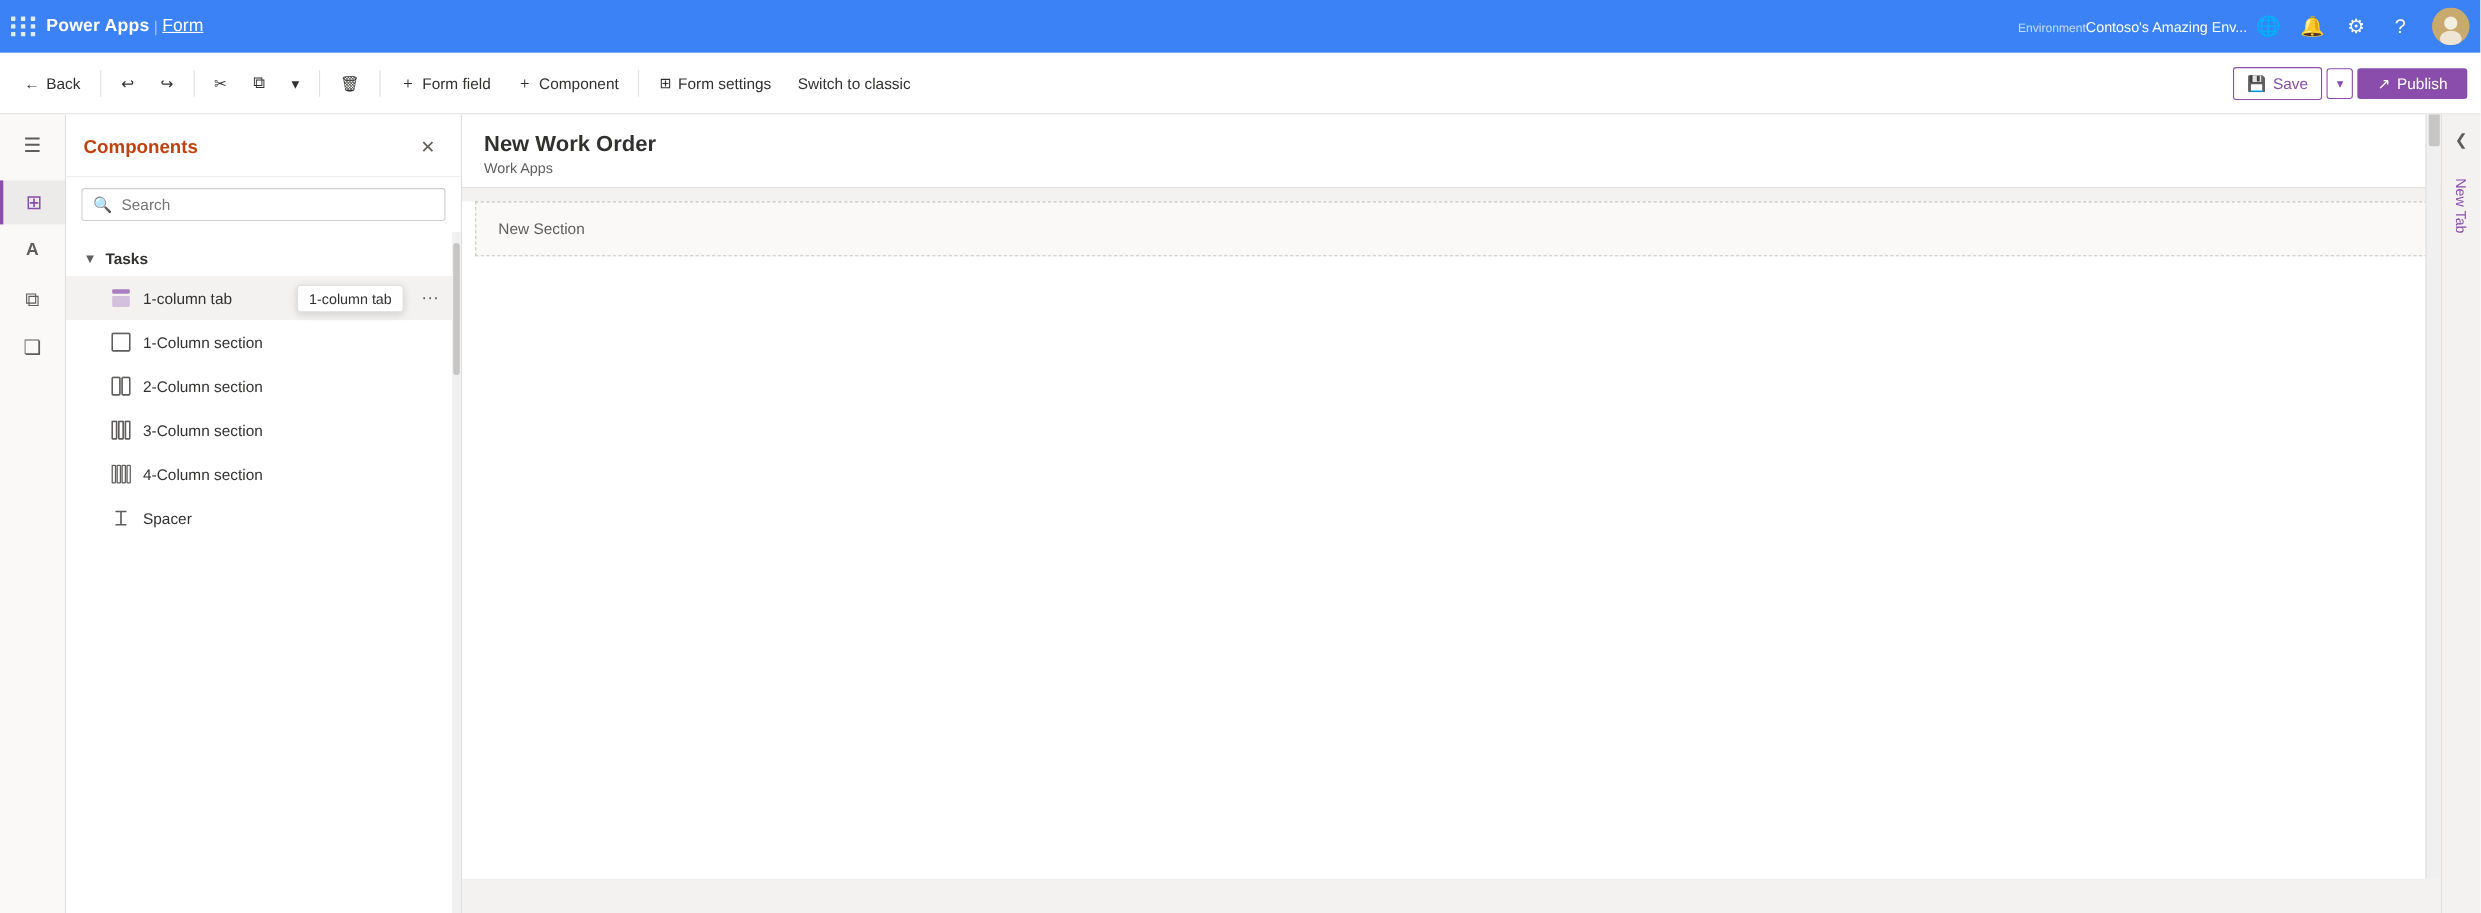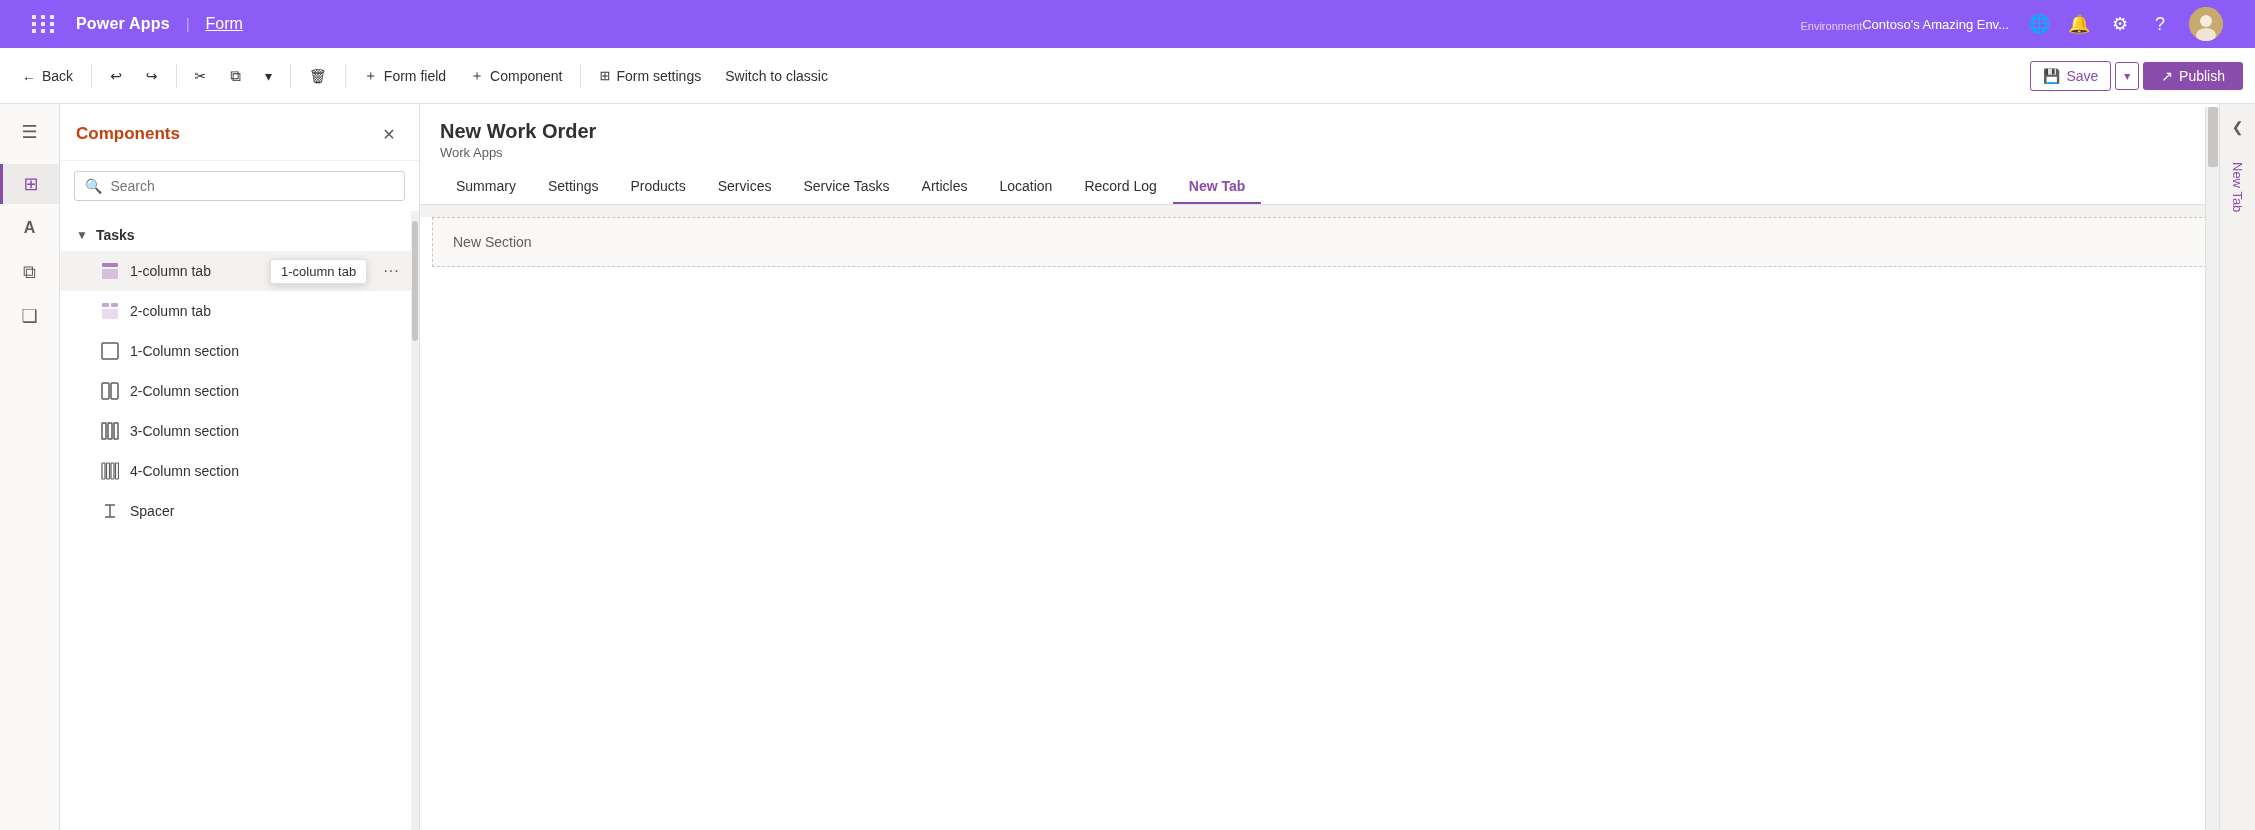--- a/index.html
+++ b/index.html
@@ -1,25 +1,25 @@
 <!DOCTYPE html>
 <html><head>
   <meta charset="utf-8">
   <style>
     * { box-sizing: border-box; margin: 0; padding: 0; }
     body { font-family: 'Segoe UI', sans-serif; font-size: 14px; background: #f3f2f1; overflow: hidden; width: 2255px; height: 830px; }
 
     
     .top-bar {
       height: 48px;
-      background: #8b5cf6;
+      background: #3b82f6;
       display: flex;
       align-items: center;
-      padding: 0 32px;
-      gap: 12px;
+      padding: 0 10px;
+      gap: 0;
       color: white;
     }
     .top-bar-dots { display: grid; grid-template-columns: repeat(3,6px); gap: 3px; margin-right: 8px; }
     .top-bar-appname { font-size: 16px; font-weight: 600; letter-spacing: 0.2px; }
     .top-bar-sep { color: rgba(255,255,255,0.5); margin: 0 4px; font-weight: 300; }
     .top-bar-formname { font-size: 16px; font-weight: 400; text-decoration: underline; }
     .top-bar-spacer { flex: 1; }
     .top-bar-env { display: flex; flex-direction: row; align-items: flex-end; margin-right: 8px; font-size: 11px; }
     .top-bar-env-label { color: rgba(255,255,255,0.7); font-size: 11px; }
     .top-bar-env-name { font-size: 13px; font-weight: 500; }
@@ -356,31 +356,20 @@
             <svg width="18" height="18" viewBox="0 0 18 18" fill="none">
               <rect x="1" y="1" width="16" height="4" rx="1" fill="#8a4dac" opacity="0.7"></rect>
               <rect x="1" y="7" width="16" height="10" rx="1" fill="#8a4dac" opacity="0.3"></rect>
             </svg>
           </div>
           <span class="item-label">1-column tab</span>
           <span class="item-more">···</span>
           <div class="tooltip">1-column tab</div>
         </div>
 
-        <div class="layout-item">
-          <div class="item-icon">
-            <svg width="18" height="18" viewBox="0 0 18 18" fill="none">
-              <rect x="1" y="1" width="7" height="4" rx="1" fill="#8a4dac" opacity="0.5"></rect>
-              <rect x="10" y="1" width="7" height="4" rx="1" fill="#8a4dac" opacity="0.5"></rect>
-              <rect x="1" y="7" width="16" height="10" rx="1" fill="#8a4dac" opacity="0.2"></rect>
-            </svg>
-          </div>
-          <span class="item-label">2-column tab</span>
-          <span class="item-more">···</span>
-        </div>
 
 
         <div class="layout-item">
           <div class="item-icon">
             <svg width="18" height="18" viewBox="0 0 18 18" fill="none">
               <rect x="1" y="1" width="16" height="16" rx="1" stroke="#605e5c" stroke-width="1.5" fill="none"></rect>
             </svg>
           </div>
           <span class="item-label">1-Column section</span>
           <span class="item-more">···</span>
@@ -439,31 +428,20 @@
         <div class="panel-scrollbar-thumb"></div>
       </div>
     </div>
   </div>
 
   <div class="form-canvas-area">
     <div class="form-area">
       <div class="form-header">
         <div class="form-title">New Work Order</div>
         <div class="form-subtitle">Work Apps</div>
-        <div class="form-tabs">
-          <div class="form-tab">Summary</div>
-          <div class="form-tab">Settings</div>
-          <div class="form-tab">Products</div>
-          <div class="form-tab">Services</div>
-          <div class="form-tab">Service Tasks</div>
-          <div class="form-tab">Articles</div>
-          <div class="form-tab">Location</div>
-          <div class="form-tab">Record Log</div>
-          <div class="form-tab active">New Tab</div>
-        </div>
       </div>
 
       <div style="padding: 0; background: white; height: calc(100% - 110px); position: relative;">
         <div class="new-section">
           <span>New Section</span>
         </div>
 
         <div class="canvas-scrollbar" style="position: absolute; right: 0; top: -110px; height: calc(100% + 110px);">
           <div class="canvas-scrollbar-thumb"></div>
         </div>

